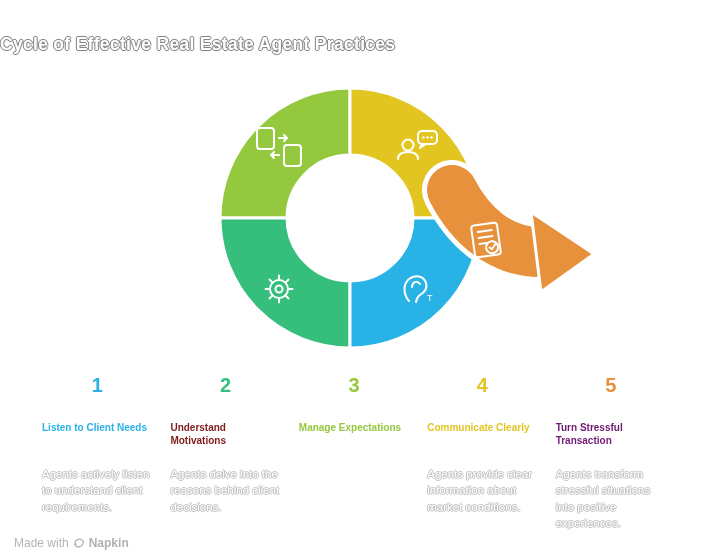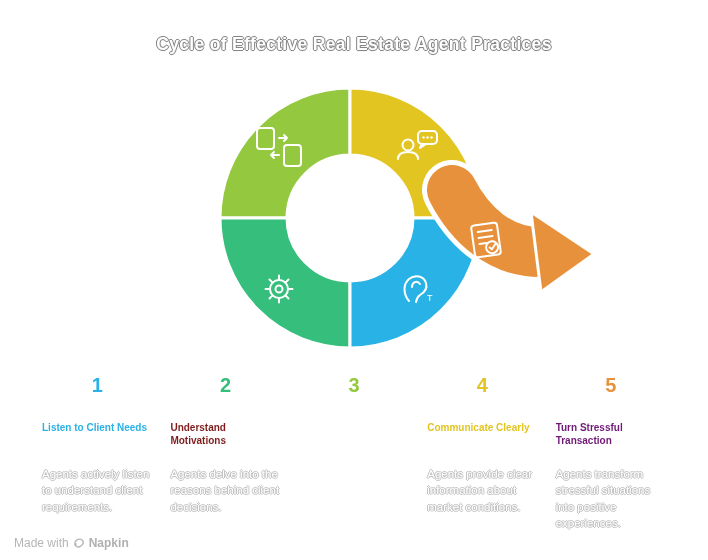--- a/index.html
+++ b/index.html
@@ -11,21 +11,21 @@
   .ghost-strong{
     color:#ffffff;
     text-shadow:1px 0 0 #858585,-1px 0 0 #858585,0 1px 0 #858585,0 -1px 0 #858585,0 0 2px #9a9a9a;
   }
   .ghost-light{
     color:#ffffff;
     text-shadow:1px 0 0 #c3c3c3,-1px 0 0 #c3c3c3,0 1px 0 #c3c3c3,0 -1px 0 #c3c3c3;
   }
   .title{
     position:absolute;top:34px;left:0;width:708px;
-    text-align:center;font-size:17.5px;font-weight:bold;letter-spacing:.3px;margin:0;
+    text-align:left;font-size:17.5px;font-weight:bold;letter-spacing:.3px;margin:0;
   }
   .cycle-svg{position:absolute;left:0;top:0;}
   .steps{
     position:absolute;left:0;top:374px;width:708px;box-sizing:border-box;
     display:flex;gap:18px;padding:0 42px;
   }
   .step{flex:1;min-width:0;}
   .step-number{
     text-align:center;font-size:20px;font-weight:bold;margin:0 0 24px 0;
   }
@@ -108,20 +108,21 @@
     </div>
 
     <div class="step">
       <div class="step-number" style="color: rgb(53, 190, 124);">2</div>
       <h3 class="step-title" style="color: #7f1d1d;">Understand Motivations</h3>
       <p class="step-desc ghost-light">Agents delve into the reasons behind client decisions.</p>
     </div>
 
     <div class="step">
       <div class="step-number" style="color: rgb(148, 200, 62);">3</div>
+      <h3 class="step-title" style="color: rgb(148, 200, 62);">Manage Expectations</h3>
     </div>
 
     <div class="step">
       <div class="step-number" style="color: rgb(226, 197, 33);">4</div>
       <h3 class="step-title" style="color: rgb(226, 197, 33);">Communicate Clearly</h3>
       <p class="step-desc ghost-light">Agents provide clear information about market conditions.</p>
     </div>
 
     <div class="step">
       <div class="step-number" style="color: rgb(232, 145, 60);">5</div>

